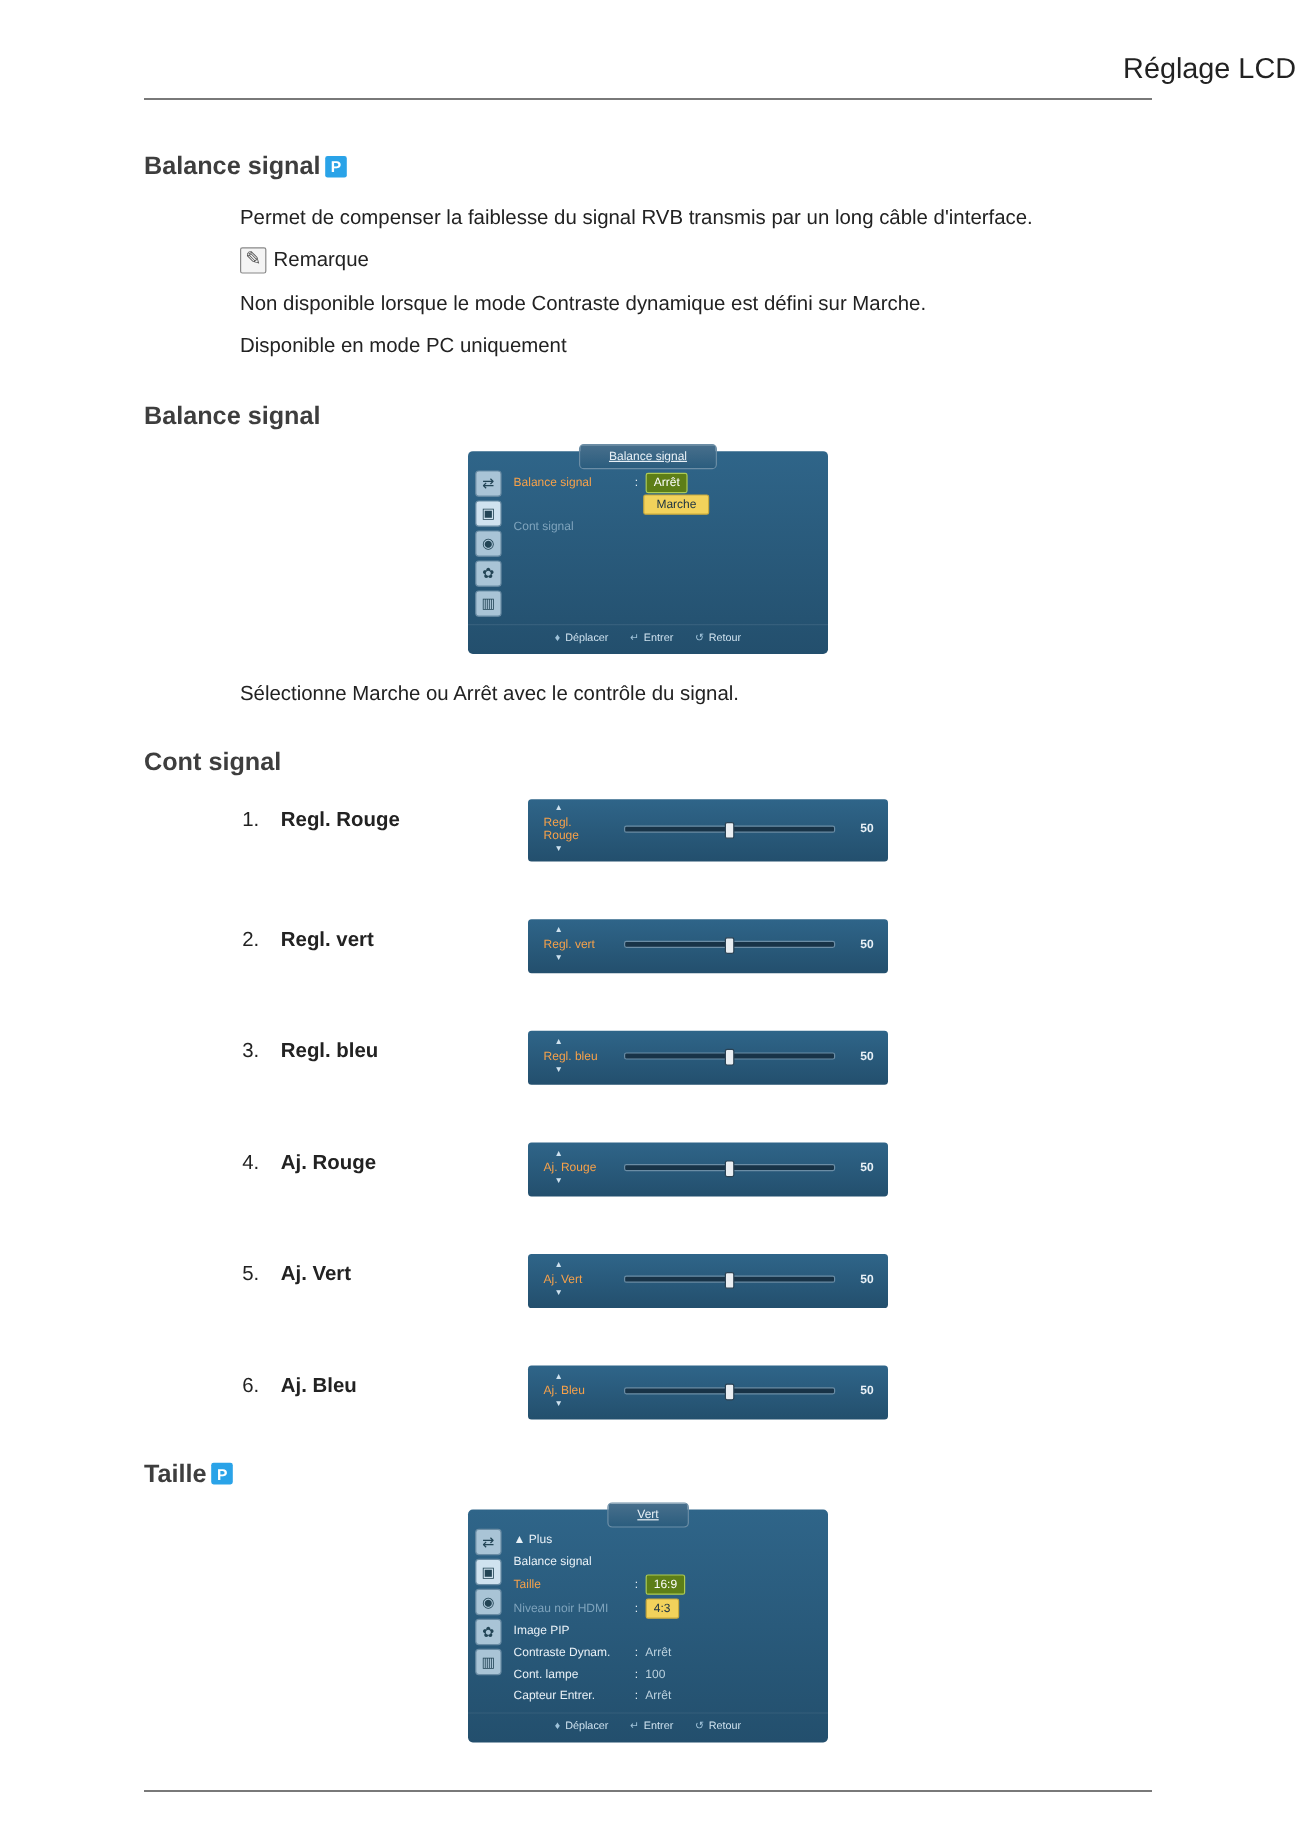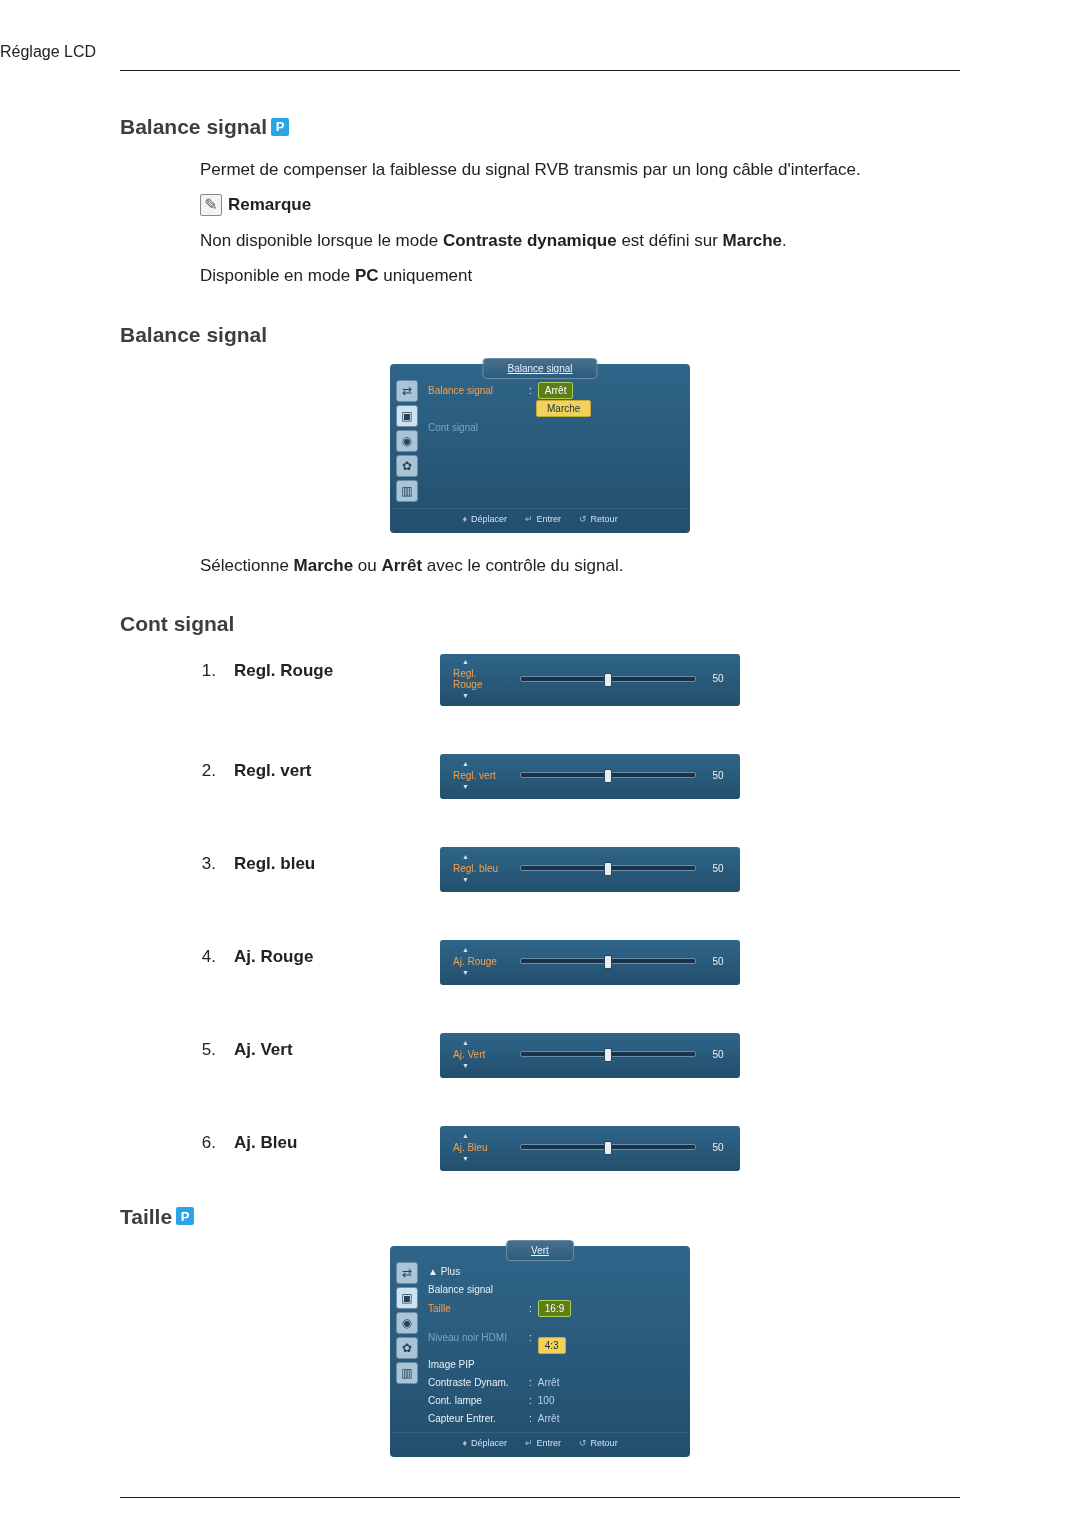--- a/index.html
+++ b/index.html
@@ -27,22 +27,22 @@
     font-family:Arial, Helvetica, sans-serif;
     font-size:17px;
     line-height:1.5;
   }
   .page{
     width:var(--page-w);
     margin:0 auto;
     padding:40px 0 60px;
   }
   .header-title{
-    text-align:left;
-    font-size:16px;
+    text-align:right;
+    font-size:24px;
     margin-bottom:6px;
   }
   .rule{
     border-top:1px solid #222;
     margin:0 var(--margin-side) 40px;
   }
   .content{
     padding:0 var(--margin-side);
   }
   h2.section{
@@ -65,21 +65,21 @@
     border-radius:2px;
   }
   .indent{padding-left:80px;}
   p{margin:10px 0;}
   .note-row{display:flex;align-items:center;gap:6px;margin:8px 0 6px;}
   .note-icon{
     width:22px;height:22px;border:1px solid #888;
     display:inline-flex;align-items:center;justify-content:center;
     font-size:16px;color:#555;background:#f4f4f4;border-radius:2px;
   }
-  b.s{font-weight:bold;}
+  b.s{font-weight:normal;}
   
   .osd{
     width:300px;
     margin:8px auto 20px;
     background:linear-gradient(#2f6589,#234f6d);
     border-radius:4px;
     color:var(--osd-text);
     font-size:10px;
     position:relative;
     padding-bottom:4px;
@@ -123,21 +123,21 @@
   .osd-row .label.orange{color:var(--osd-orange);}
   .osd-row .label.dim{color:var(--osd-dim);}
   .osd-row .sep{color:var(--osd-text);}
   .osd-row .val{font-size:10px;white-space:nowrap;}
   .osd-row .val.box-y{
     background:#5d7e17;border:1px solid #aecb52;
     padding:0 6px;border-radius:2px;color:#fff;
   }
   .osd-row .val.box-h{
     background:var(--osd-highlight);color:#1a3142;
-    padding:0 6px;border-radius:2px;border:1px solid #c7a93d;margin-top:17px;
+    padding:0 6px;border-radius:2px;border:1px solid #c7a93d;
   }
   .osd-row .val.dim{color:#bcd2df;}
   .osd-option{margin-left:108px;margin-top:-2px;}
   .osd-option .opt{
     display:inline-block;
     background:var(--osd-highlight);color:#1a3142;
     padding:0 10px;border-radius:2px;font-size:10px;
     border:1px solid #c7a93d;
   }
   .osd-footer{
@@ -178,21 +178,21 @@
     border:1px solid var(--slider-border);
     border-radius:2px;
     position:relative;
   }
   .slider-thumb{
     position:absolute;top:-4px;width:8px;height:14px;
     background:#e9eef2;border:1px solid #2a4254;border-radius:2px;
     transform:translateX(-50%);
   }
   .slider-value{
-    flex:0 0 20px;text-align:center;color:var(--osd-text);
+    flex:0 0 20px;text-align:right;color:var(--osd-text);font-weight:bold;
   }
   
   .cs-list{display:flex;flex-direction:column;gap:48px;margin-top:8px;}
   .cs-row{display:flex;align-items:flex-start;gap:40px;}
   .cs-text{flex:0 0 200px;display:flex;gap:18px;padding-top:4px;}
   .cs-num{width:16px;text-align:right;}
   .cs-label{font-weight:bold;}
   .cs-panel{flex:0 0 auto;}
   
   .footer-rule{

